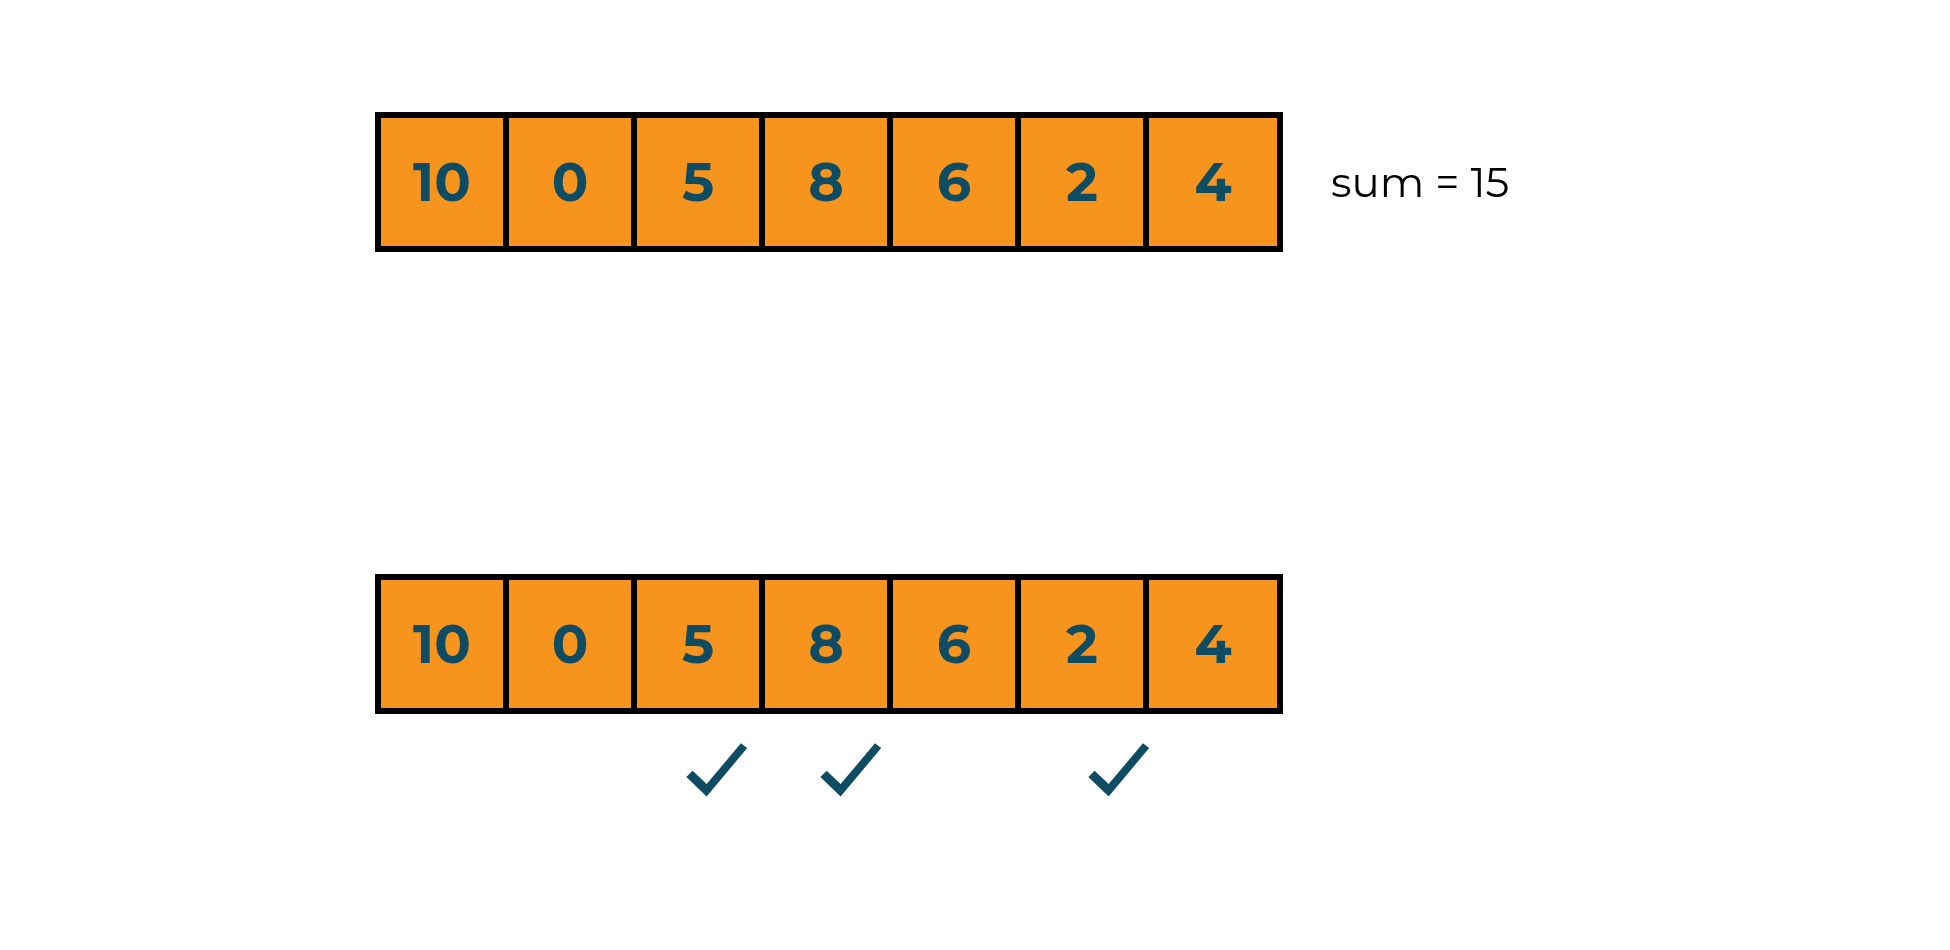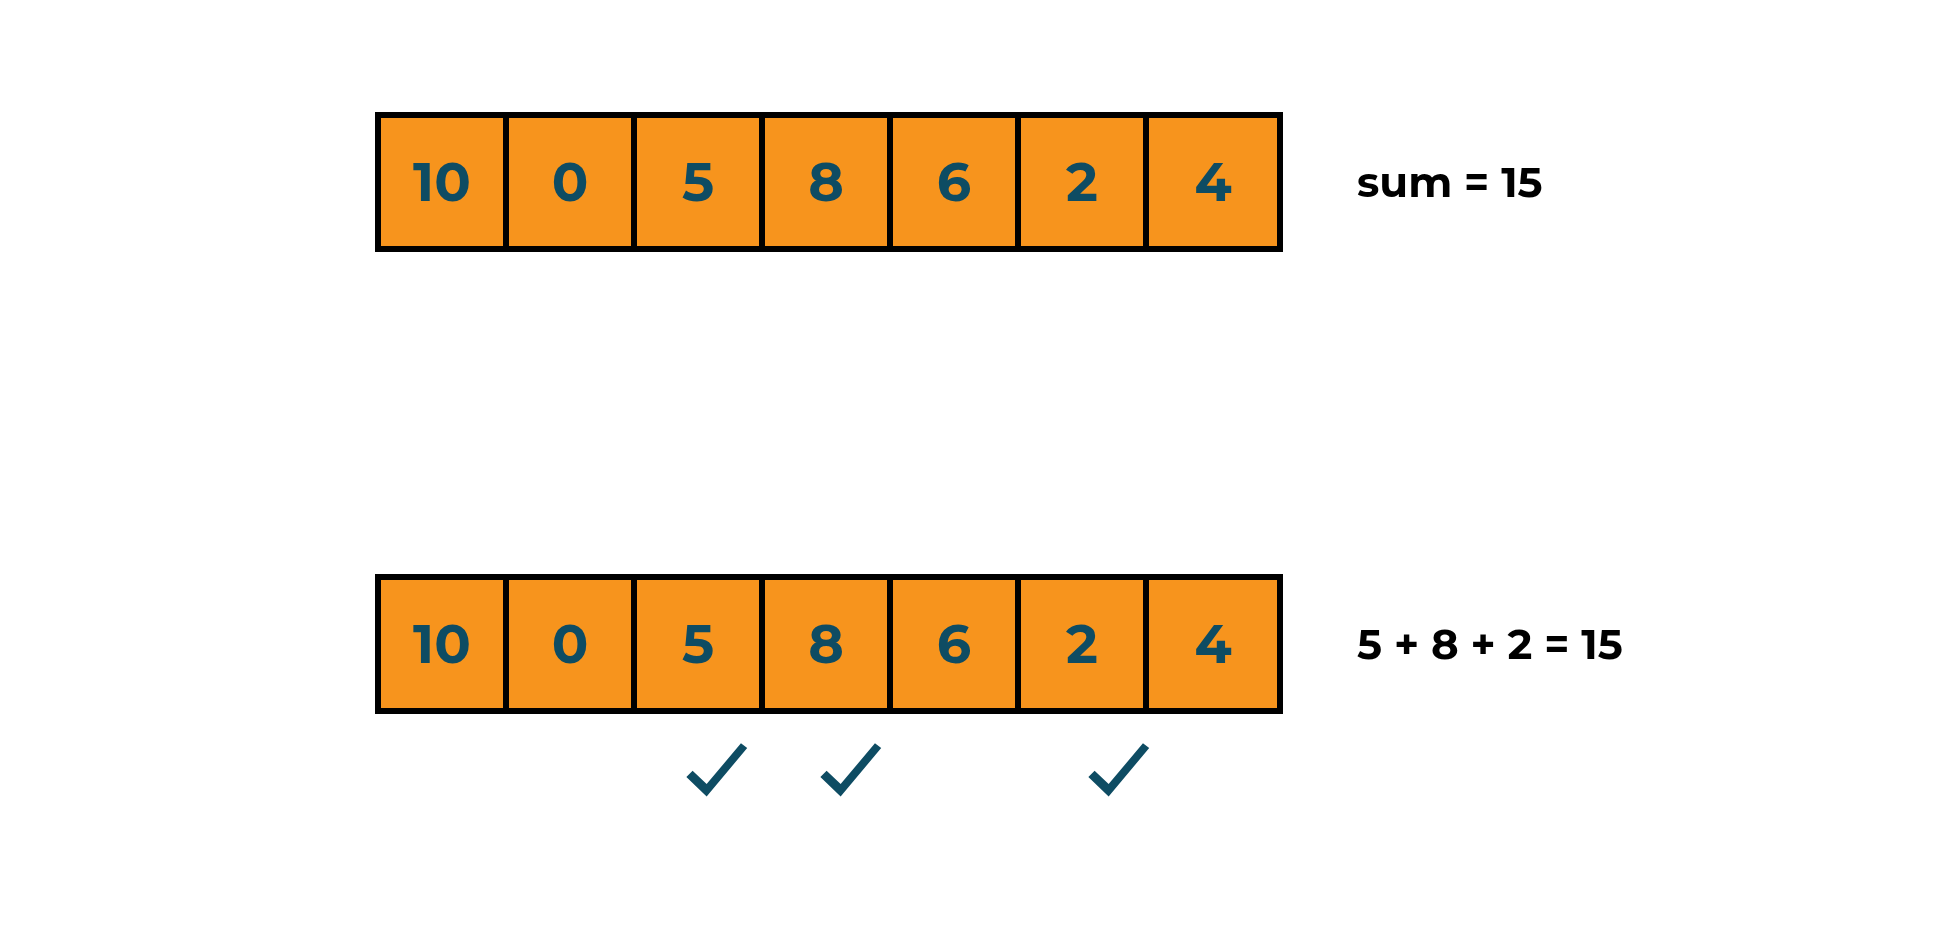--- a/index.html
+++ b/index.html
@@ -1,21 +1,21 @@
 <!DOCTYPE html>
 <html><head>
 <meta charset="utf-8">
 <style>
   html,body{margin:0;padding:0;width:1950px;height:950px;background:#fff;font-family:Montserrat,"Segoe UI",Arial,sans-serif}
   .stage{position:relative;width:1950px;height:950px}
   .row{position:absolute;display:flex;align-items:center}
   .array{display:flex;border:6px solid #000}
   .cell{width:128px;height:128px;background:#F7941D;border-right:6px solid #000;display:flex;align-items:center;justify-content:center;font-weight:700;font-size:54px;color:#0E4C63;box-sizing:border-box}
   .cell:last-child{border-right:none}
-  .cap{font-size:42px;font-weight:700;color:#000;margin-left:74px;white-space:nowrap}
+  .cap{font-size:42px;font-weight:400;color:#000;margin-left:48px;white-space:nowrap}
   .checks{position:absolute;display:flex}
   .chk{width:134px;display:flex;justify-content:center}
   .chk svg{width:78px;height:78px}
 </style>
 </head>
 <body>
 
 <div class="stage">
 
   <div class="row" style="left:375px;top:112px">
@@ -34,21 +34,20 @@
   <div class="row" style="left:375px;top:574px">
     <div class="array">
       <div class="cell">10</div>
       <div class="cell">0</div>
       <div class="cell">5</div>
       <div class="cell">8</div>
       <div class="cell">6</div>
       <div class="cell">2</div>
       <div class="cell">4</div>
     </div>
-    <div class="cap">5 + 8 + 2 = 15</div>
   </div>
 
   <div class="checks" style="left:381px;top:734px">
     <div class="chk"></div>
     <div class="chk"></div>
     <div class="chk">
       <span>
         <svg viewBox="0 0 100 100">
             <path d="M12 55 L38 80 L90 18 L82 12 L38 64 L20 47 Z" fill="#0E4C63"></path>
           </svg>

